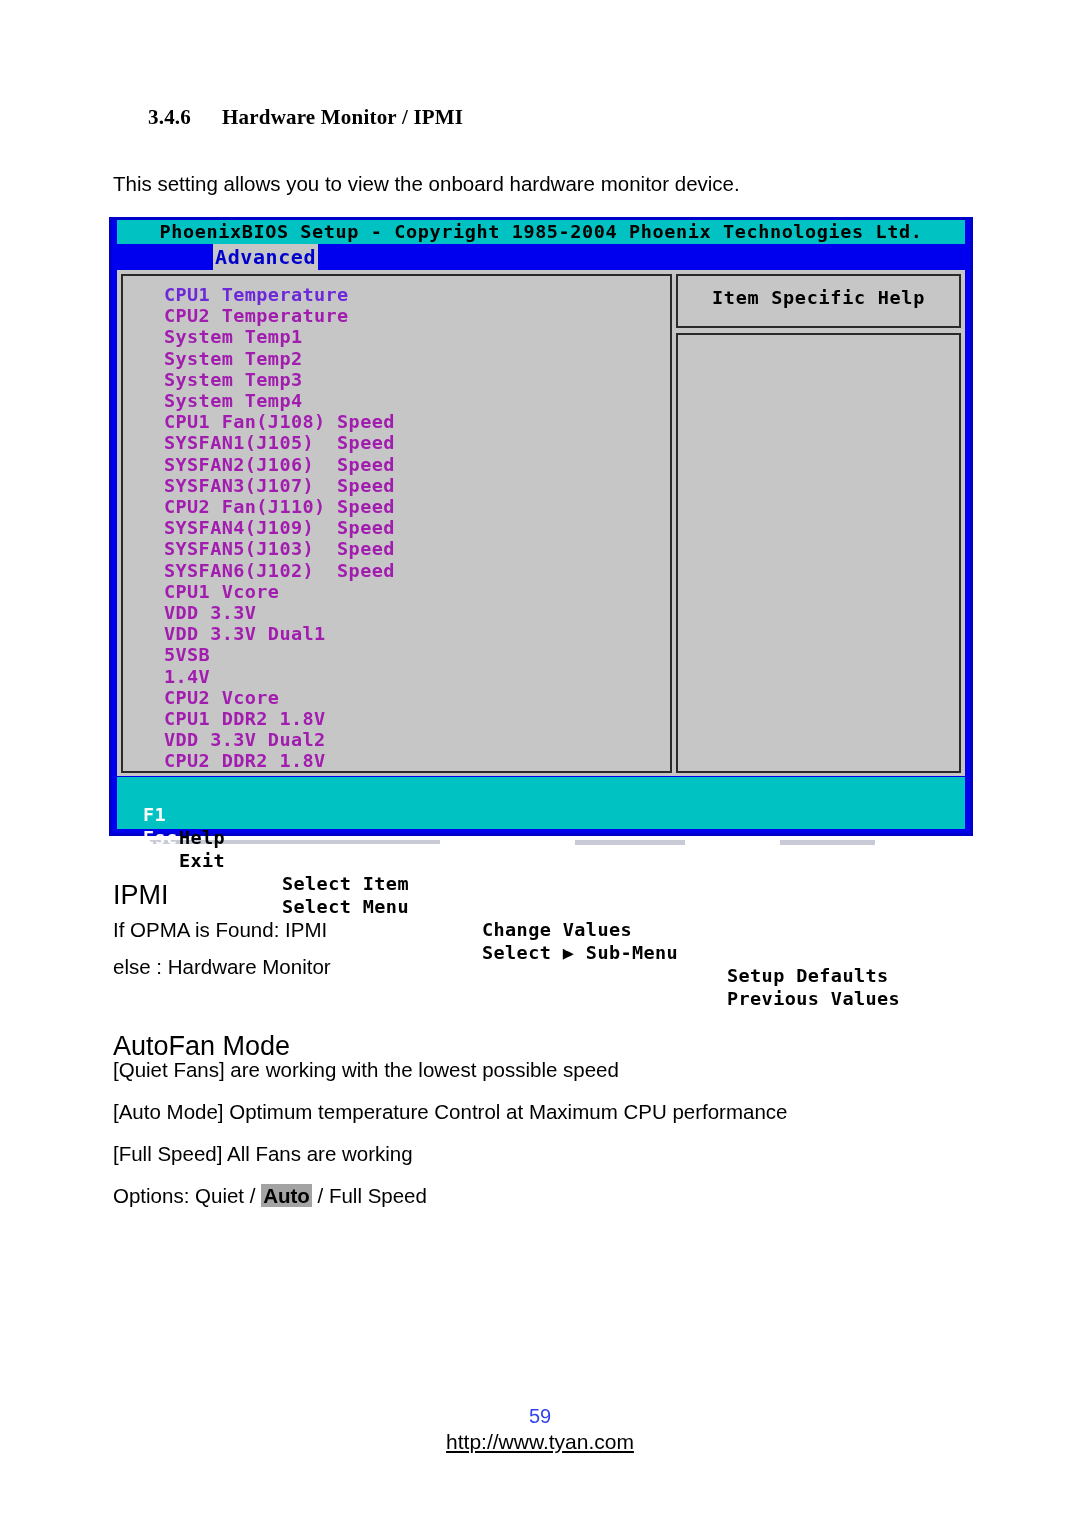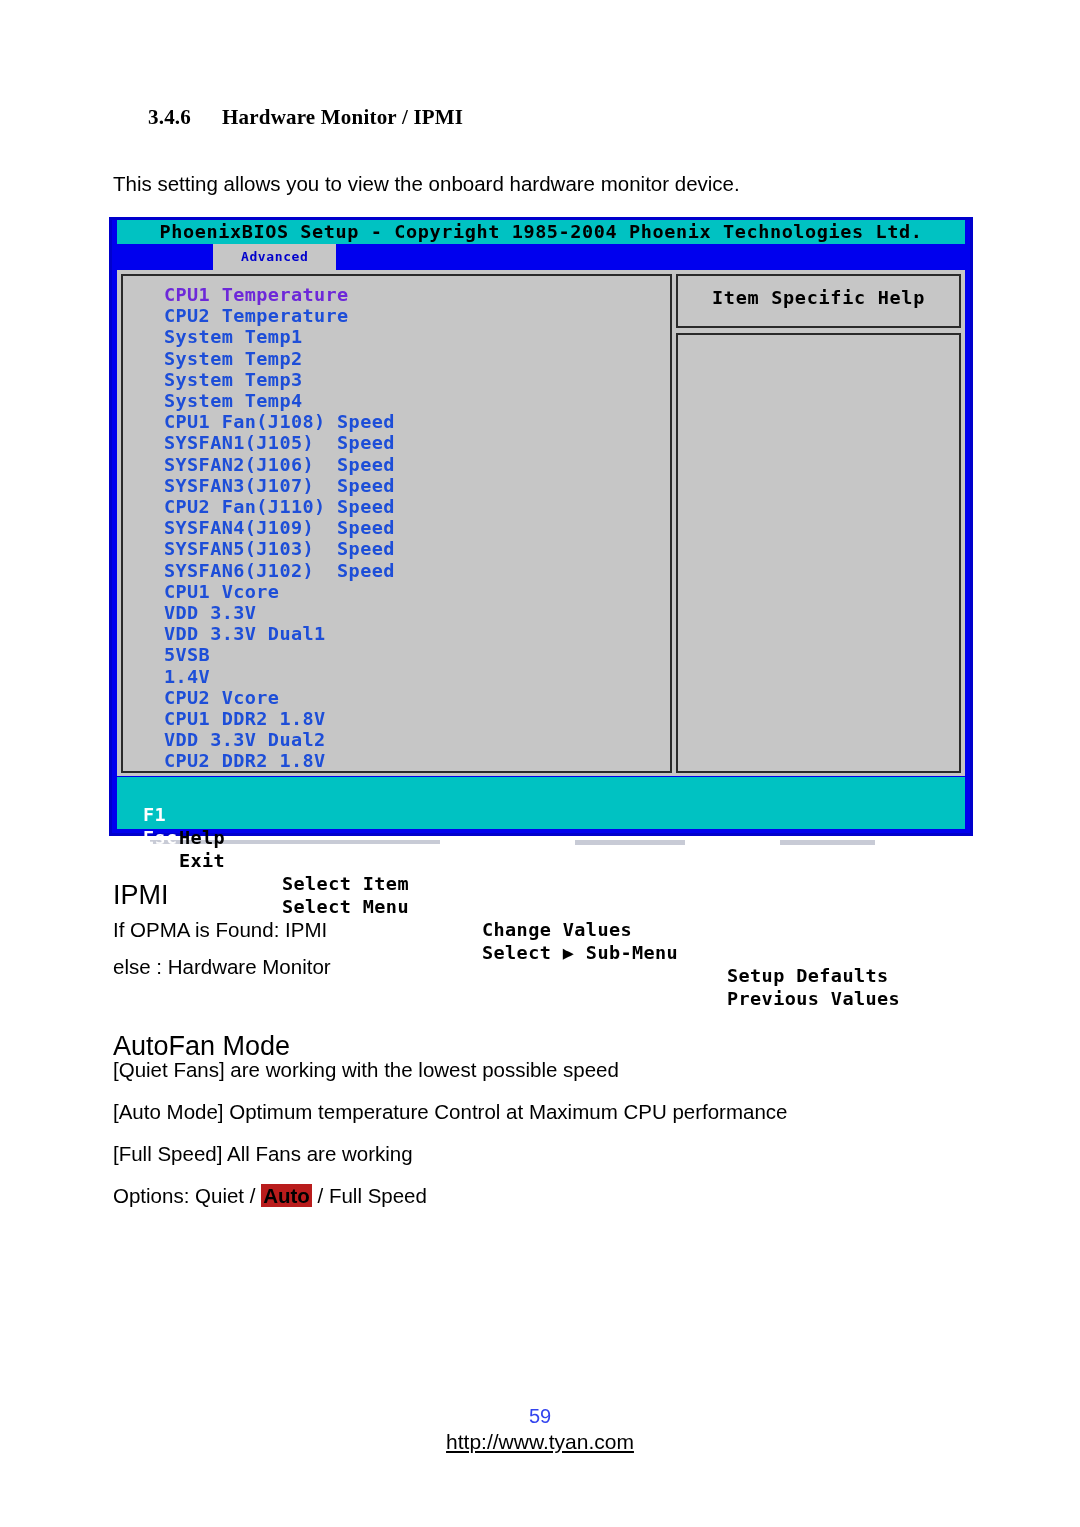--- a/index.html
+++ b/index.html
@@ -74,24 +74,24 @@
     background: #0000ee;
     height: 26px;
     position: relative;
   }
   .bios-tab {
     position: absolute;
     left: 96px;
     top: 0;
     height: 26px;
     line-height: 26px;
-    padding: 0 28px;
+    padding: 0 2px;
     background: #c6c6c6;
     color: #0000cc;
-    font-size: 13px;
+    font-size: 20px;
     font-weight: bold;
     letter-spacing: 0.6px;
   }
   .bios-body {
     position: absolute;
     left: 0;
     top: 50px;
     right: 0;
     bottom: 53px;
     background: #c6c6c6;
@@ -131,21 +131,21 @@
     font-weight: bold;
     letter-spacing: 0.7px;
   }
   .help-body {
     border: 2px solid #2a2a2a;
     background: #c6c6c6;
     box-sizing: border-box;
     flex: 1 1 auto;
   }
   .bios-item {
-    color: #1d4ed8;
+    color: #a21caf;
     font-size: 18.5px;
     font-weight: bold;
     line-height: 21.2px;
     letter-spacing: 0.4px;
     white-space: pre;
   }
   .bios-item.selected {
     color: #6d28d9;
   }
   .bios-keybar {
@@ -188,21 +188,21 @@
     position: absolute;
     font-size: 27px;
     font-weight: normal;
   }
   .blk-line {
     position: absolute;
     font-size: 20.5px;
     white-space: nowrap;
   }
   .hl {
-    background: #b91c1c;
+    background: #a3a3a3;
     font-weight: bold;
     padding: 0 2px;
   }
 
   
   .page-num {
     position: absolute;
     left: 0;
     right: 0;
     top: 1405px;

